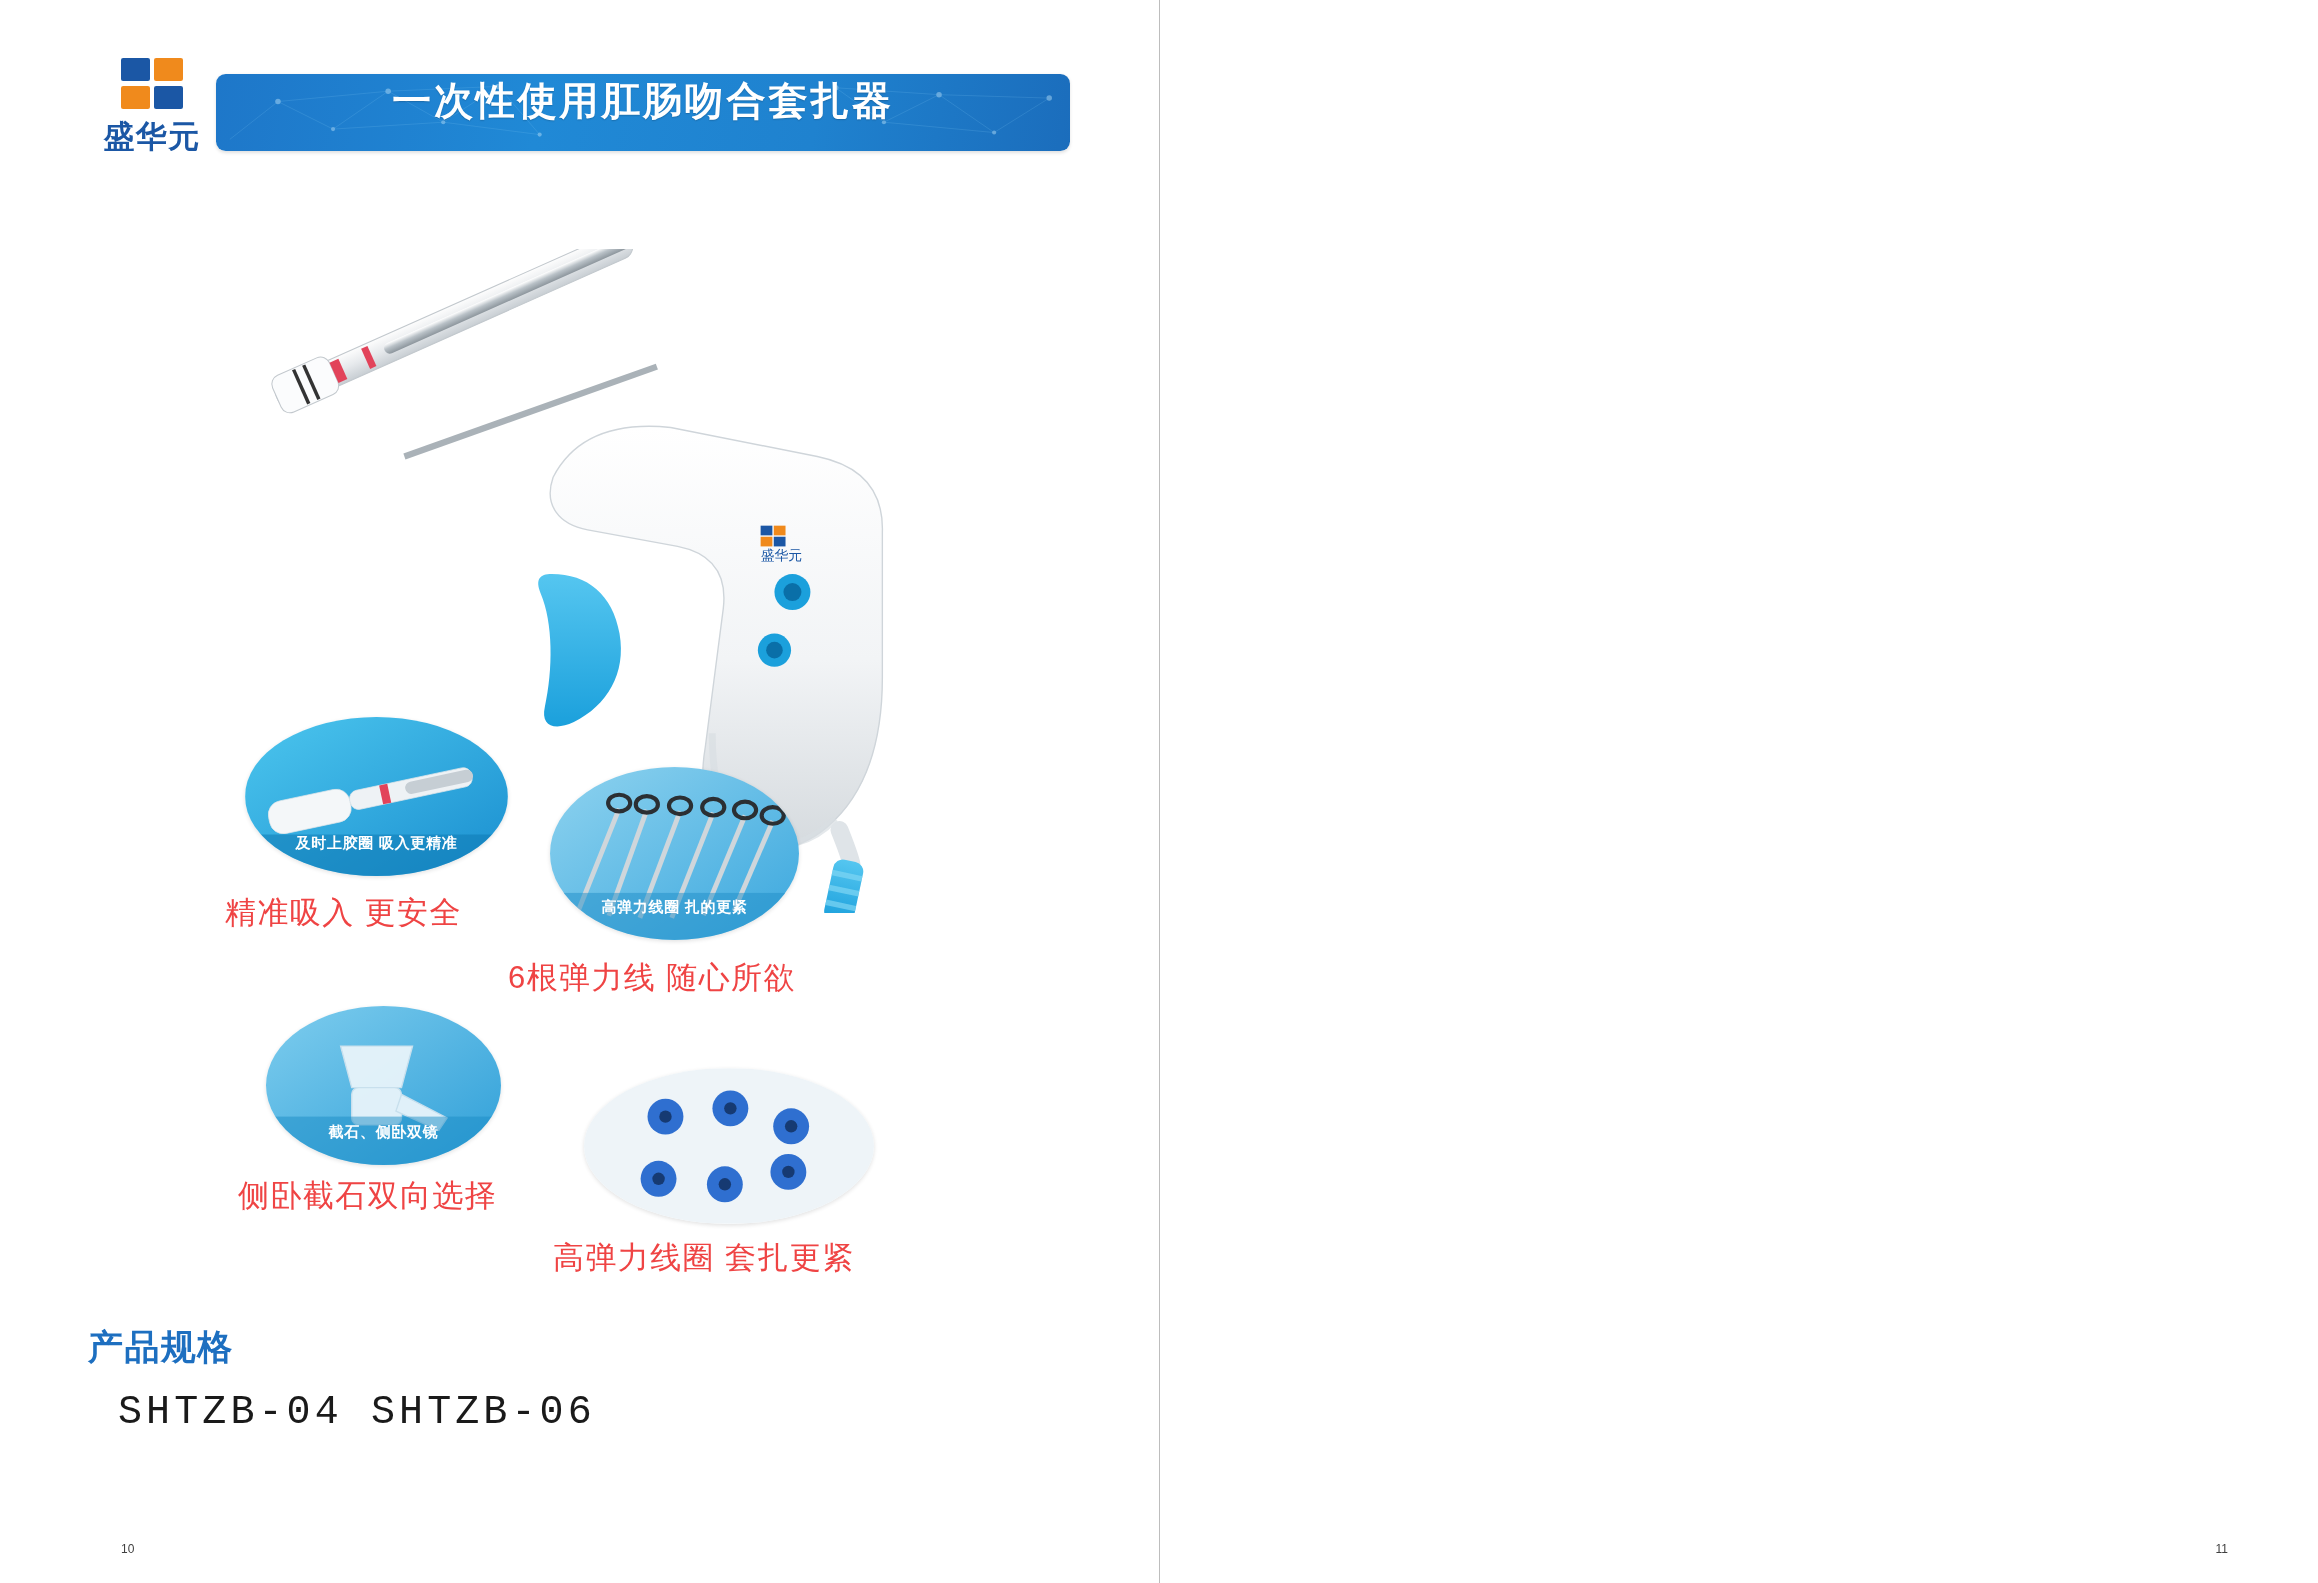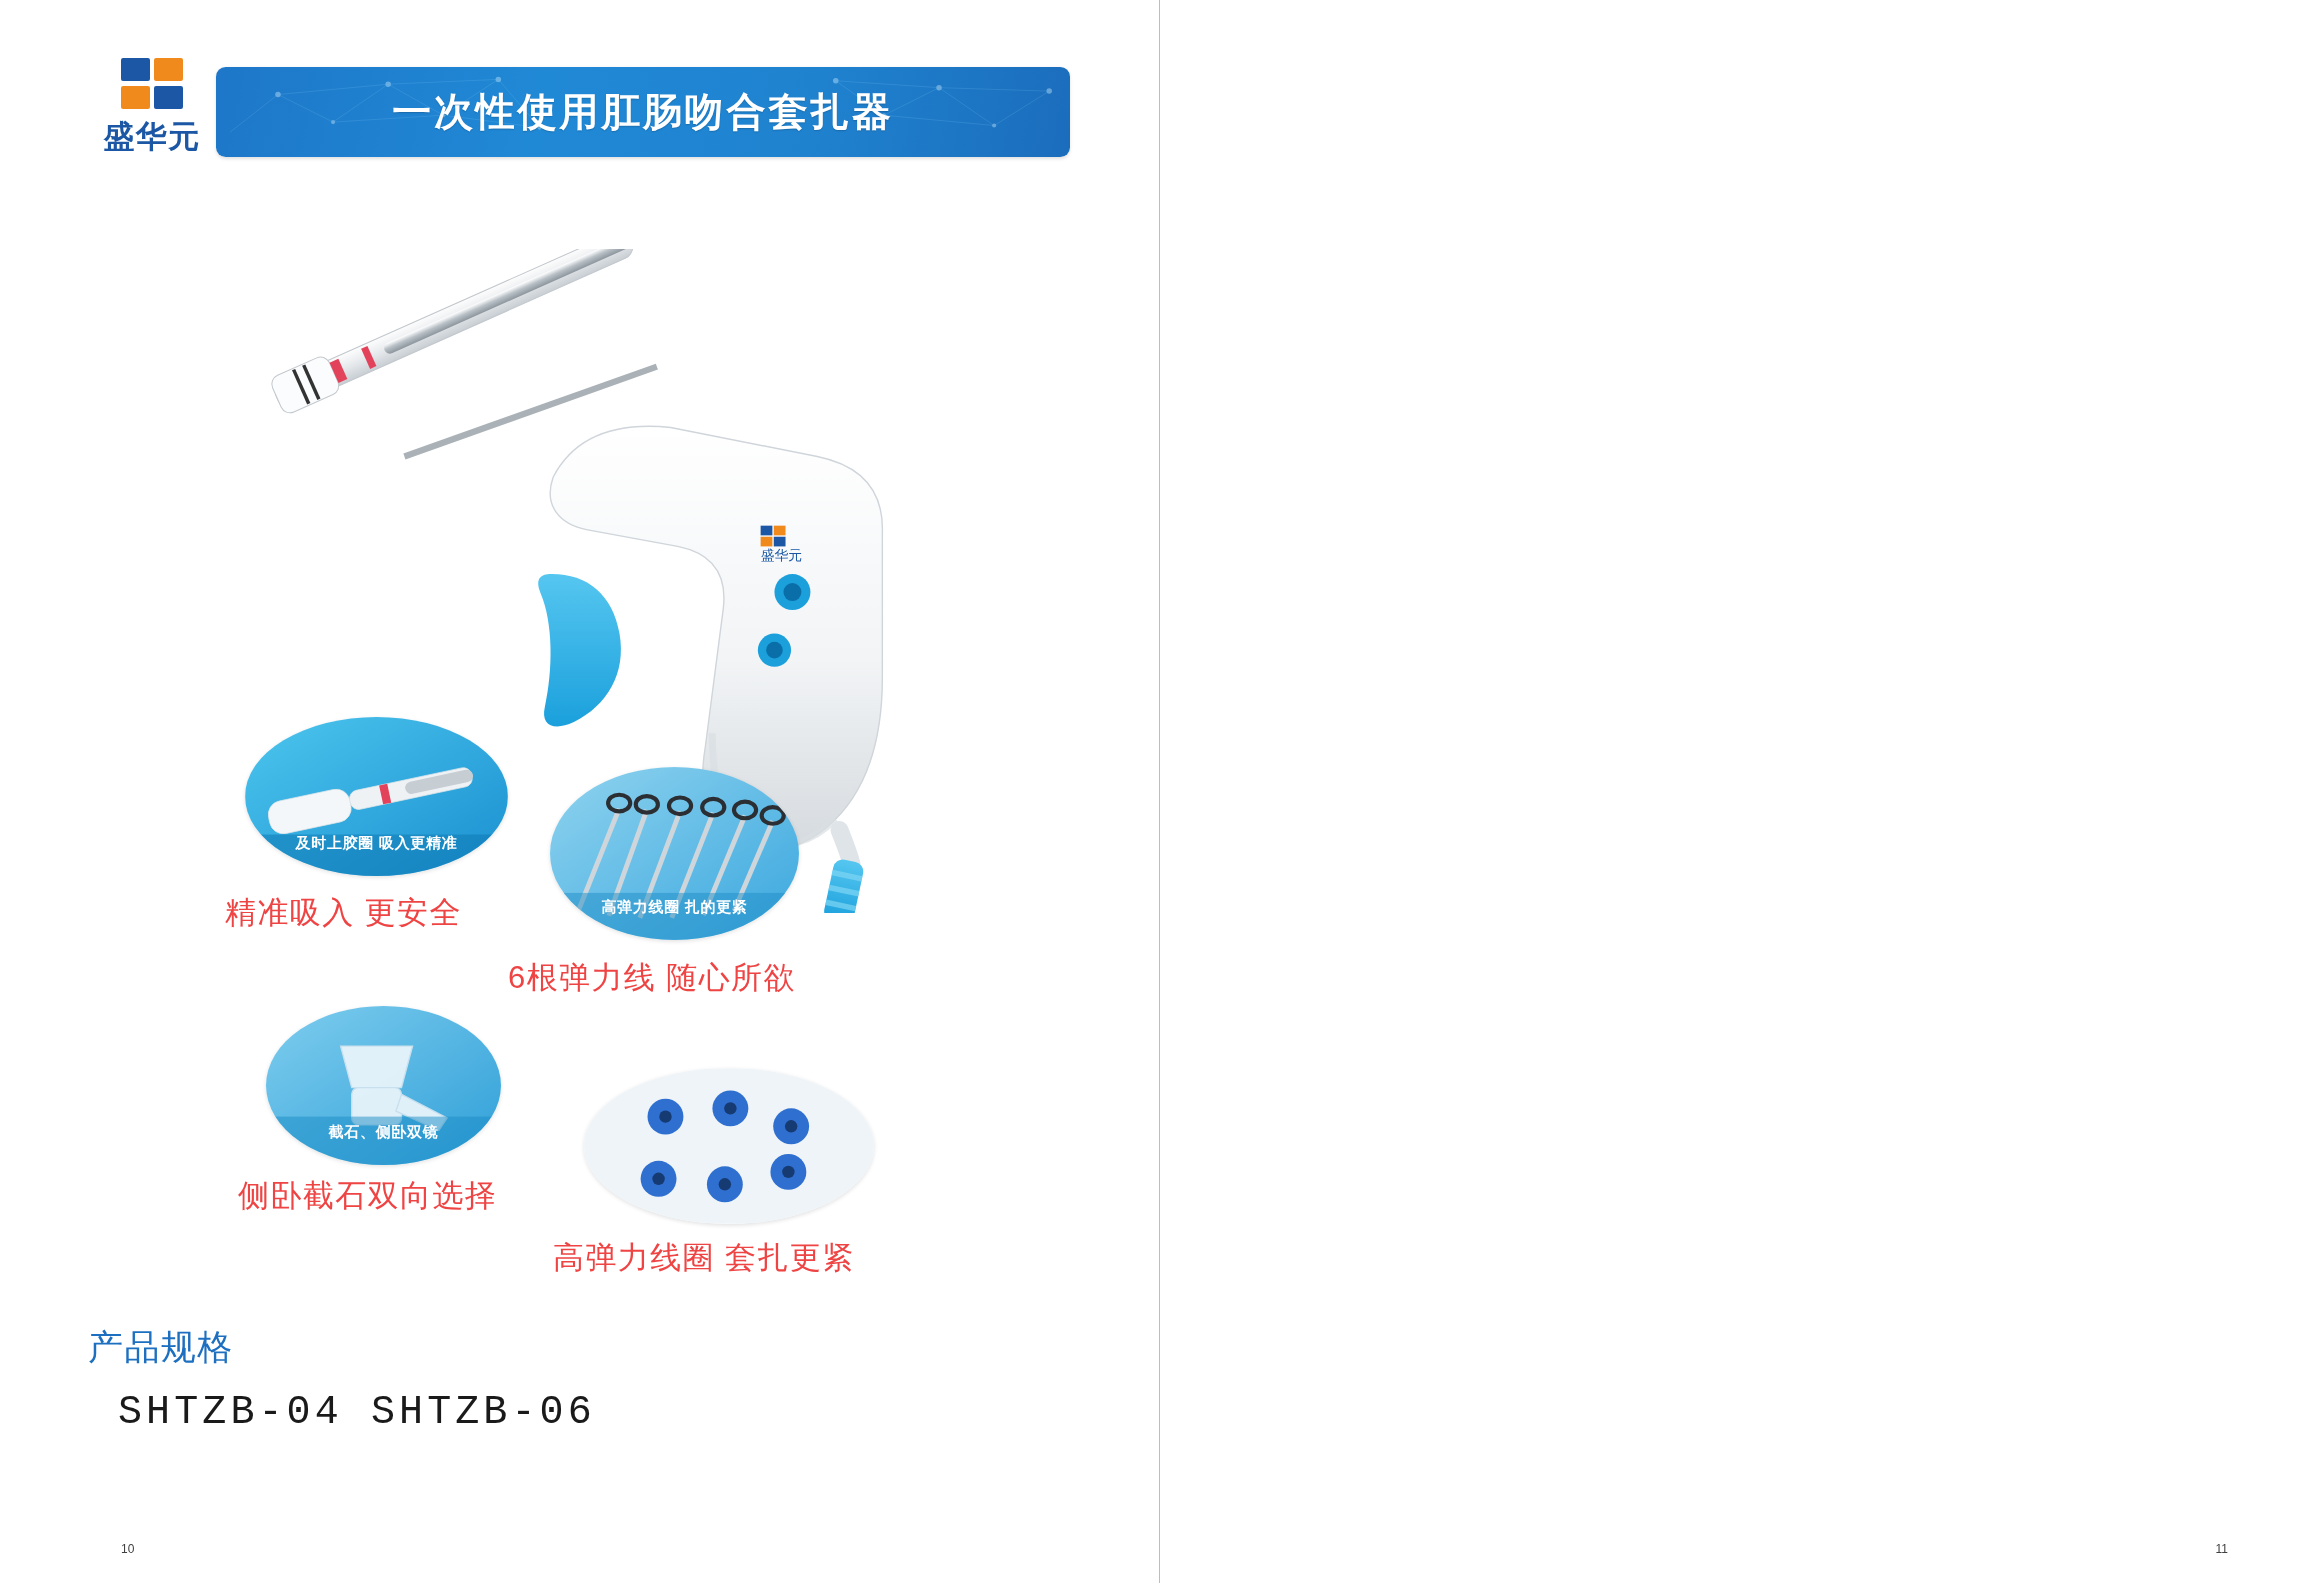--- a/index.html
+++ b/index.html
@@ -17,40 +17,40 @@
   .header{position:absolute;display:flex;align-items:center;}
   .logo{width:128px;height:114px;position:relative;flex:0 0 auto;}
   .logo-mark{position:relative;width:79px;height:54px;margin:2.8px auto 0;}
   .logo-mark i{position:absolute;display:block;border-radius:2.1px;}
   .lm1{left:8.3px;top:0;width:29px;height:23.5px;background:#1b57a5;}
   .lm2{left:41px;top:0;width:29px;height:23.5px;background:#f08a1c;}
   .lm3{left:8.3px;top:28px;width:29px;height:23.5px;background:#f08a1c;}
   .lm4{left:41px;top:28px;width:29px;height:23.5px;background:#1b57a5;}
   .logo-text{margin-top:4.1px;text-align:center;color:#1b57a5;font-size:31px;font-weight:bold;letter-spacing:1.4px;}
   .title-bar{
-    position:relative;height:90px;flex:1 1 auto;
+    position:relative;height:77px;flex:1 1 auto;
     background:linear-gradient(100deg,#1e77c9 0%,#2089d6 38%,#1f82cf 70%,#1b6dbc 100%);
     border-radius:9.7px 9.7px 9.7px 9.7px;
-    display:flex;align-items:center;justify-content:center;
+    display:flex;align-items:flex-start;justify-content:center;
     overflow:hidden;
     box-shadow:0 1.4px 3.5px rgba(0,0,0,.12);
   }
   .title-bar .net{position:absolute;inset:0;opacity:.5;}
   .title-bar .txt{
     position:relative;color:#fff;font-size:39px;font-weight:bold;letter-spacing:2.8px;
     text-shadow:0 0.7px 1.4px rgba(0,0,0,.18);
   }
 
   
   .device{position:absolute;left:228px;top:249px;width:754px;height:664px;}
   .caption{position:absolute;text-align:left;font-size:31px;color:#ef4444;letter-spacing:1.4px;}
   .circle-photo{position:absolute;border-radius:50%;overflow:hidden;box-shadow:0 1.4px 4.1px rgba(0,0,0,.12);}
   .cp-label{position:absolute;left:0;right:0;bottom:23.5px;text-align:center;color:#fff;font-size:15px;font-weight:bold;letter-spacing:0.7px;}
 
-  .spec-title{position:absolute;left:88px;top:1324px;font-size:35px;font-weight:normal;color:#1d6fc0;letter-spacing:1.4px;}
+  .spec-title{position:absolute;left:88px;top:1324px;font-size:35px;font-weight:bold;color:#1d6fc0;letter-spacing:1.4px;}
   .spec-value{position:absolute;left:118px;top:1390px;font-size:40px;color:#1a1a1a;letter-spacing:4.1px;font-family:Liberation Mono, monospace;}
   .folio{position:absolute;bottom:28px;font-size:12px;color:#404040;margin-left:24px;}
 </style>
 </head>
 <body>
 
 <div class="spread">
 
   <div class="page">
 

